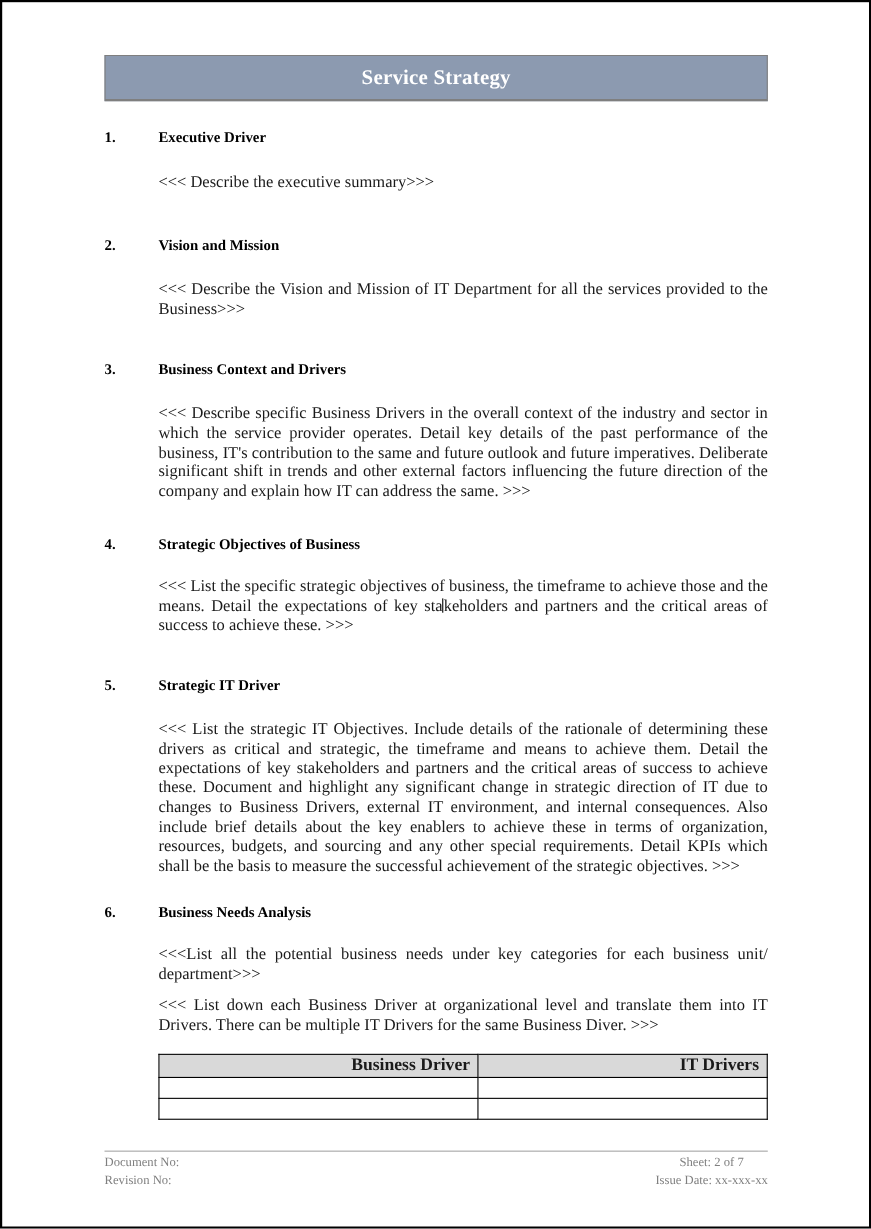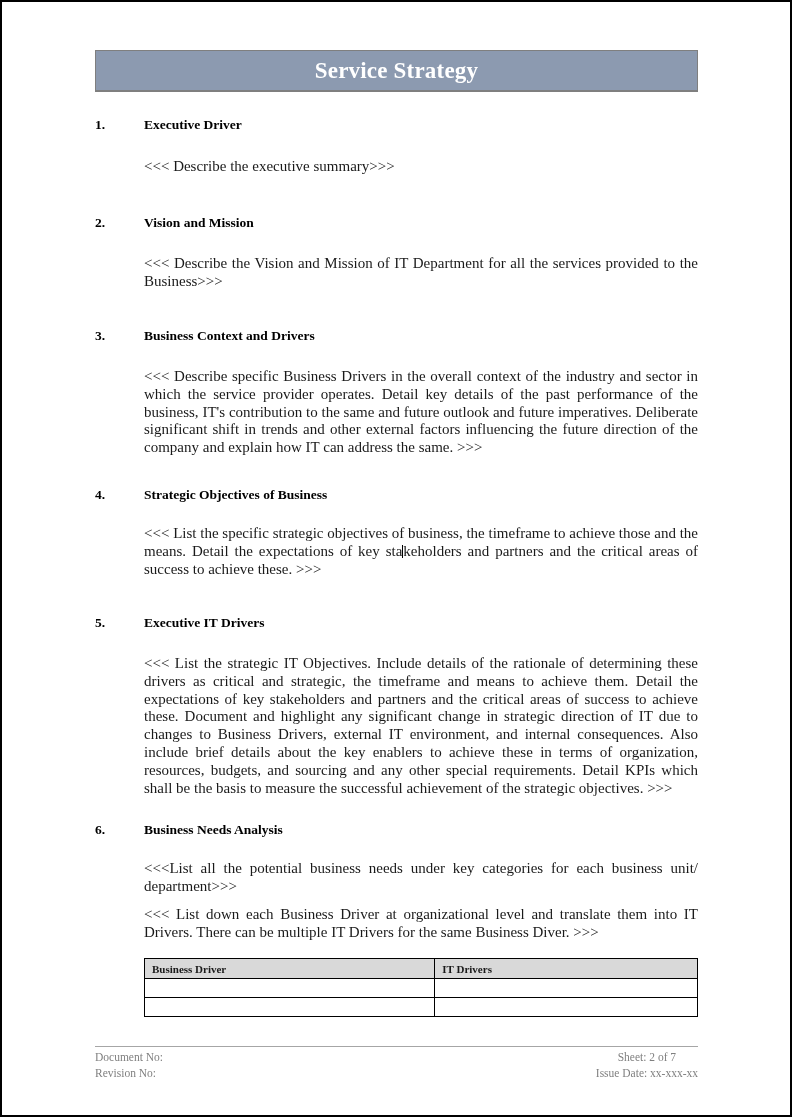--- a/index.html
+++ b/index.html
@@ -19,21 +19,21 @@
     overflow:hidden;
   }
   .banner{
     position:absolute;left:93px;top:48px;width:603px;height:42px;
     background:var(--banner-fill);
     border:1px solid var(--banner-border);
     border-bottom-width:2px;
     display:flex;align-items:center;justify-content:center;
   }
   .banner .title-text{
-    color:#fff;font-weight:bold;font-size:23px;letter-spacing:.2px;
+    color:#fff;font-weight:bold;font-size:19px;letter-spacing:.2px;
   }
   .h{
     position:absolute;left:93px;width:603px;
     display:flex;
     font-weight:bold;font-size:13.5px;color:#000;
   }
   .h .num{width:49px;flex-shrink:0;}
   .p{
     position:absolute;left:142px;width:554px;
     font-size:15px;line-height:17.8px;
@@ -48,23 +48,23 @@
   .caret{
     display:inline-block;width:1px;height:13px;background:#000;
     vertical-align:-2px;
   }
   table.drivers{
     position:absolute;left:142px;top:956px;width:554px;
     border-collapse:collapse;table-layout:fixed;
   }
   table.drivers th,table.drivers td{
     border:1px solid #000;
-    font-size:11px;
+    font-size:16px;
     padding:1px 7px;
-    text-align:left;vertical-align:middle;
+    text-align:right;vertical-align:middle;
   }
   table.drivers th{
     background:var(--table-header-fill);
     font-weight:bold;height:20px;color:#1a1a1a;
   }
   table.drivers td{height:19px;}
   table.drivers .col-left{width:52.5%;}
   table.drivers .col-right{width:47.5%;}
   .footer{
     position:absolute;left:93px;top:1044px;width:603px;
@@ -104,21 +104,21 @@
   <div class="p p3">&lt;&lt;&lt; Describe specific Business Drivers in the overall context of the industry and sector in which the service provider operates. Detail key details of the past performance of the business, IT's contribution to the same and future outlook and future imperatives. Deliberate significant shift in trends and other external factors influencing the future direction of the company and explain how IT can address the same. &gt;&gt;&gt;</div>
 
   <div class="h h4">
     <span class="num">4.</span>
     <span>Strategic Objectives of Business</span>
   </div>
   <div class="p p4"><span>&lt;&lt;&lt; List the specific strategic objectives of business, the timeframe to achieve those and the means. Detail the expectations of key sta</span><span class="caret"></span><span>keholders and partners and the critical areas of success to achieve these. &gt;&gt;&gt;</span></div>
 
   <div class="h h5">
     <span class="num">5.</span>
-    <span>Executive IT Drivers</span>
+    <span>Strategic IT Driver</span>
   </div>
   <div class="p p5">&lt;&lt;&lt; List the strategic IT Objectives. Include details of the rationale of determining these drivers as critical and strategic, the timeframe and means to achieve them. Detail the expectations of key stakeholders and partners and the critical areas of success to achieve these. Document and highlight any significant change in strategic direction of IT due to changes to Business Drivers, external IT environment, and internal consequences. Also include brief details about the key enablers to achieve these in terms of organization, resources, budgets, and sourcing and any other special requirements. Detail KPIs which shall be the basis to measure the successful achievement of the strategic objectives. &gt;&gt;&gt;</div>
 
   <div class="h h6">
     <span class="num">6.</span>
     <span>Business Needs Analysis</span>
   </div>
   <div class="p p6b">&lt;&lt;&lt; List down each Business Driver at organizational level and translate them into IT Drivers. There can be multiple IT Drivers for the same Business Diver. &gt;&gt;&gt;</div>
   <div class="p p6a">&lt;&lt;&lt;List all the potential business needs under key categories for each business unit/ department&gt;&gt;&gt;</div>
 

